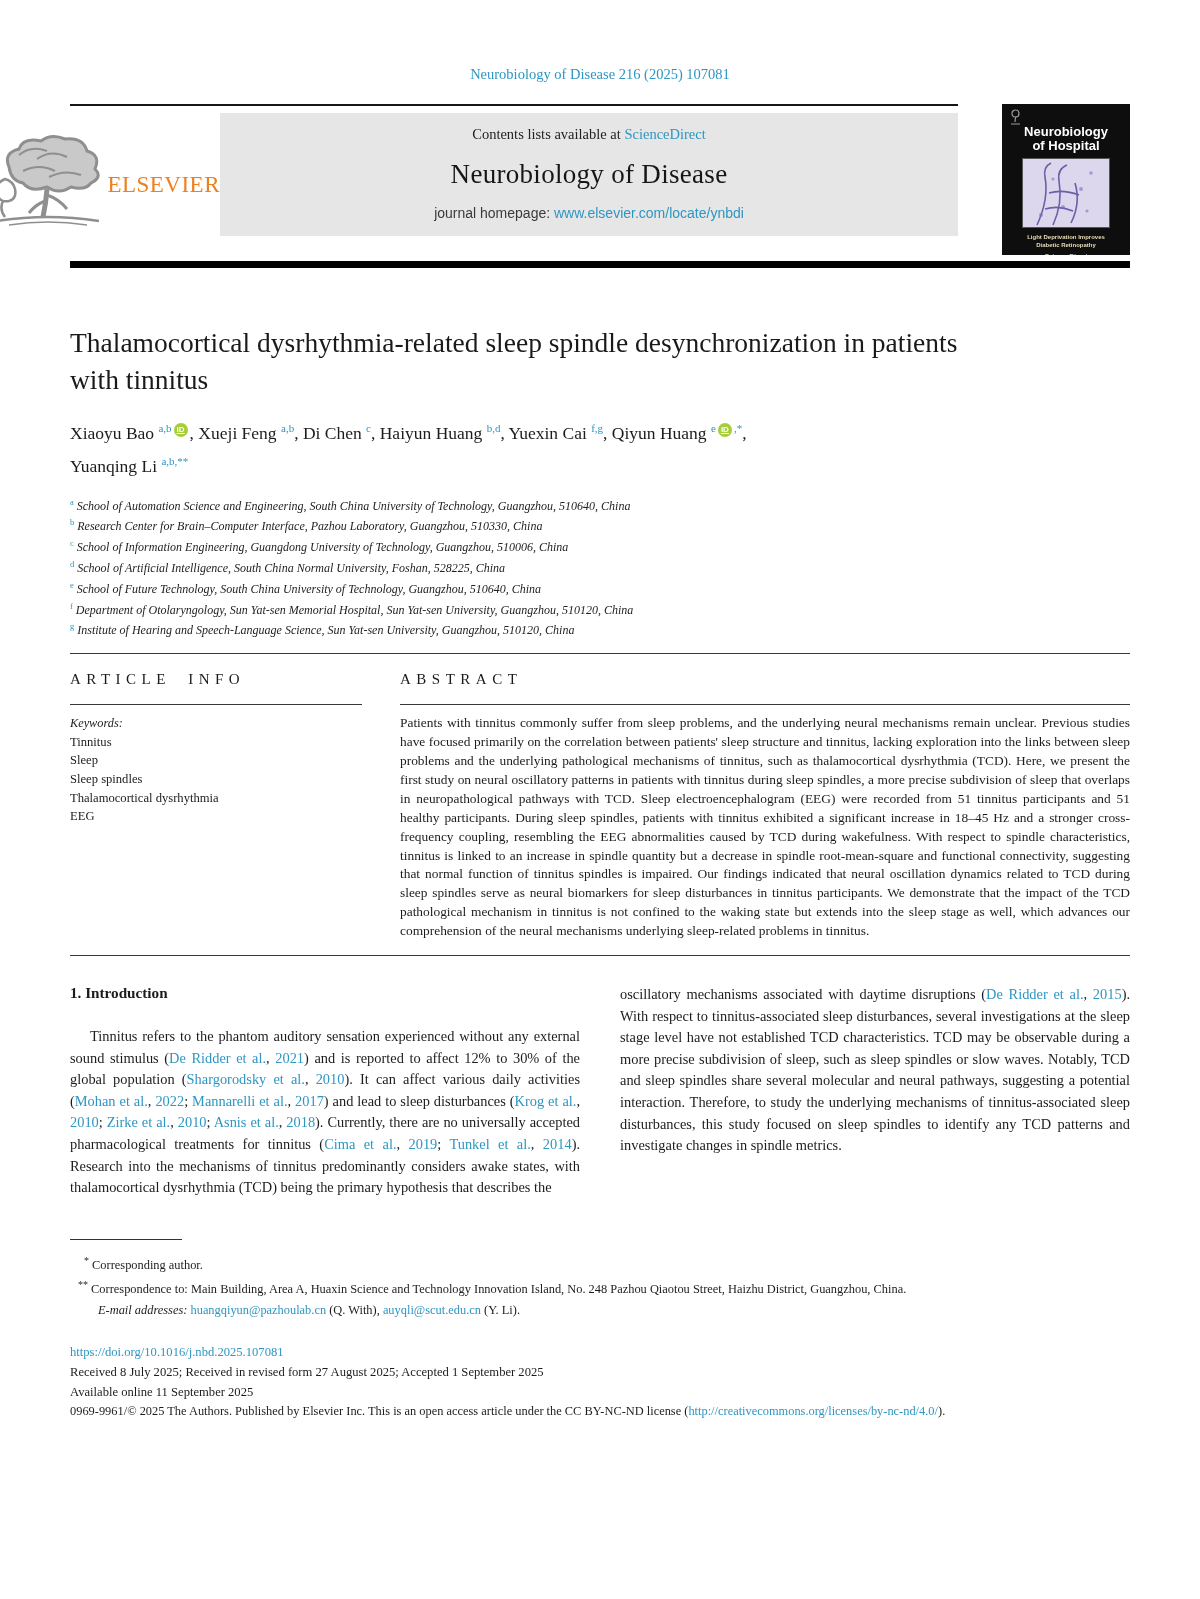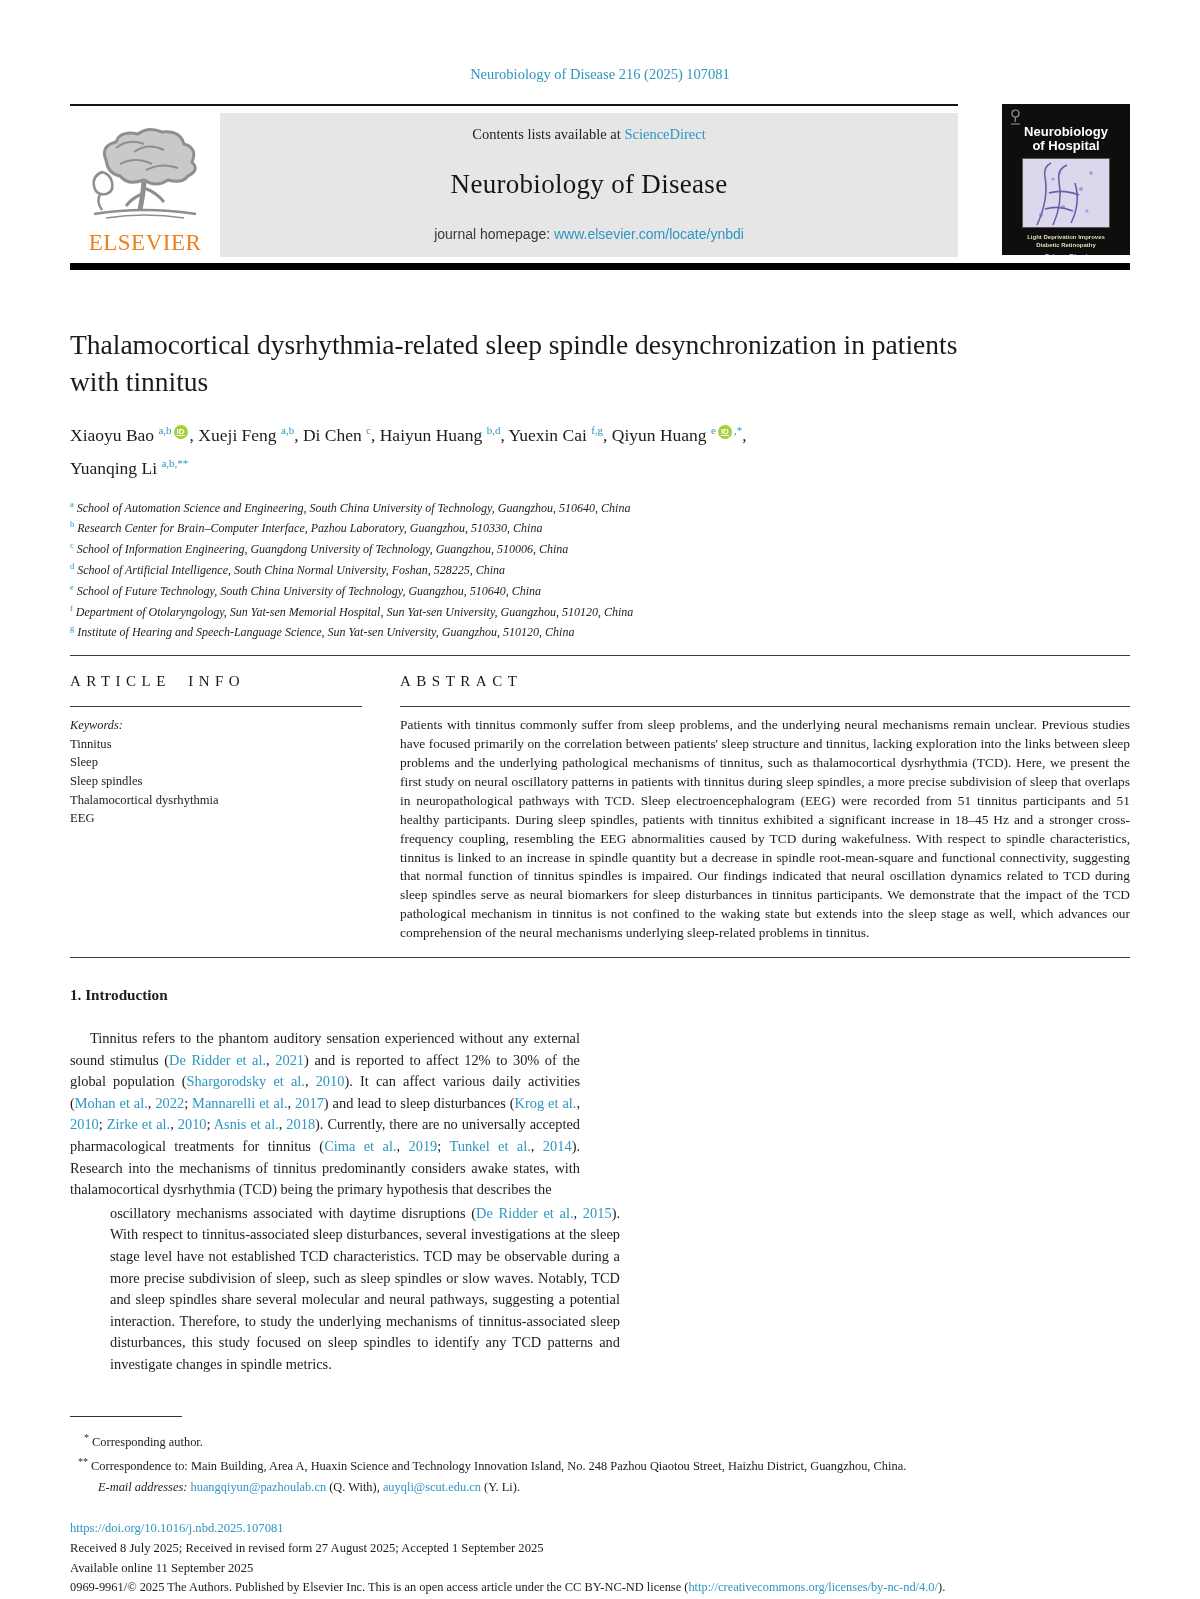--- a/index.html
+++ b/index.html
@@ -7,24 +7,24 @@
     position:relative; width:1200px; height:1599px; margin:0 auto;
     background:#ffffff; box-sizing:border-box; padding:0 70px;
     font-family:"Liberation Serif", serif; color:#1c1c1c; overflow:hidden;
   }
   .lnk { color:#2e96c2; }
   
   .citation { padding-top:66px; text-align:center; font-size:14.5px; color:#2e96c2; }
   
   .header-row { display:flex; margin-top:21px; }
   .header-main { width:888px; flex:none; border-top:2px solid #161616; padding-top:7px; display:flex; }
-  .logo-cell { width:150px; flex:none; display:flex; flex-direction:column; align-items:center; justify-content:flex-end; padding-bottom:1px; }
+  .logo-cell { width:150px; flex:none; display:flex; flex-direction:row; align-items:center; justify-content:flex-end; padding-bottom:1px; }
   .elsevier-word { font-size:23px; color:#ee7f1d; letter-spacing:0.5px; margin-top:2px; }
   .gray-box {
-    flex:1; background:#e6e6e6; height:144px;
+    flex:1; background:#e6e6e6; height:123px;
     display:flex; flex-direction:column; justify-content:space-between;
     text-align:center; box-sizing:border-box; padding:13px 10px 15px;
   }
   .contents-line { font-size:14.5px; color:#222; }
   .journal-name { font-size:27px; color:#161616; letter-spacing:0.3px; }
   .homepage-line { font-family:"Liberation Sans", sans-serif; font-size:14px; color:#3a3a3a; }
   .cover {
     margin-left:44px; width:128px; height:151px; background:#0e0e0e; color:#fff;
     box-sizing:border-box; padding:7px 19px 5px; font-family:"Liberation Sans", sans-serif;
     display:flex; flex-direction:column; align-items:center; position:relative;
@@ -52,21 +52,21 @@
   
   .info-abstract { display:flex; margin-top:17px; }
   .col-info { width:292px; flex:none; }
   .col-abs  { width:730px; flex:none; margin-left:38px; }
   .sec-head { font-size:15px; letter-spacing:5.5px; word-spacing:8px; color:#1a1a1a; }
   .head-rule { border:none; border-top:1px solid #3a3a3a; margin:16px 0 9px; }
   .kw-label { font-style:italic; font-size:12.3px; line-height:18.6px; }
   .kw-item { font-size:12.6px; line-height:18.6px; }
   .abs-text { margin:0; font-size:13.4px; line-height:18.9px; text-align:justify; }
   
-  .body-cols { display:flex; margin-top:26px;flex-direction:column; }
+  .body-cols { display:flex; margin-top:26px; }
   .col-l { width:510px; flex:none; }
   .col-r { width:510px; flex:none; margin-left:40px;font-family:Liberation Serif, serif; }
   .intro-head { margin:2px 0 0; font-size:15.2px; font-weight:bold; }
   .intro-p { margin:24px 0 0; font-size:14.4px; line-height:21.6px; text-align:justify; }
   .intro-p.indented { text-indent:20px; }
   .col-r .intro-p { margin-top:2px; }
   
   .footnotes { margin-top:40px; }
   .fn-rule { width:112px; border:none; border-top:1px solid #333; margin:0 0 11px; }
   .fn { margin:0; font-size:12.4px; line-height:19.5px; }

